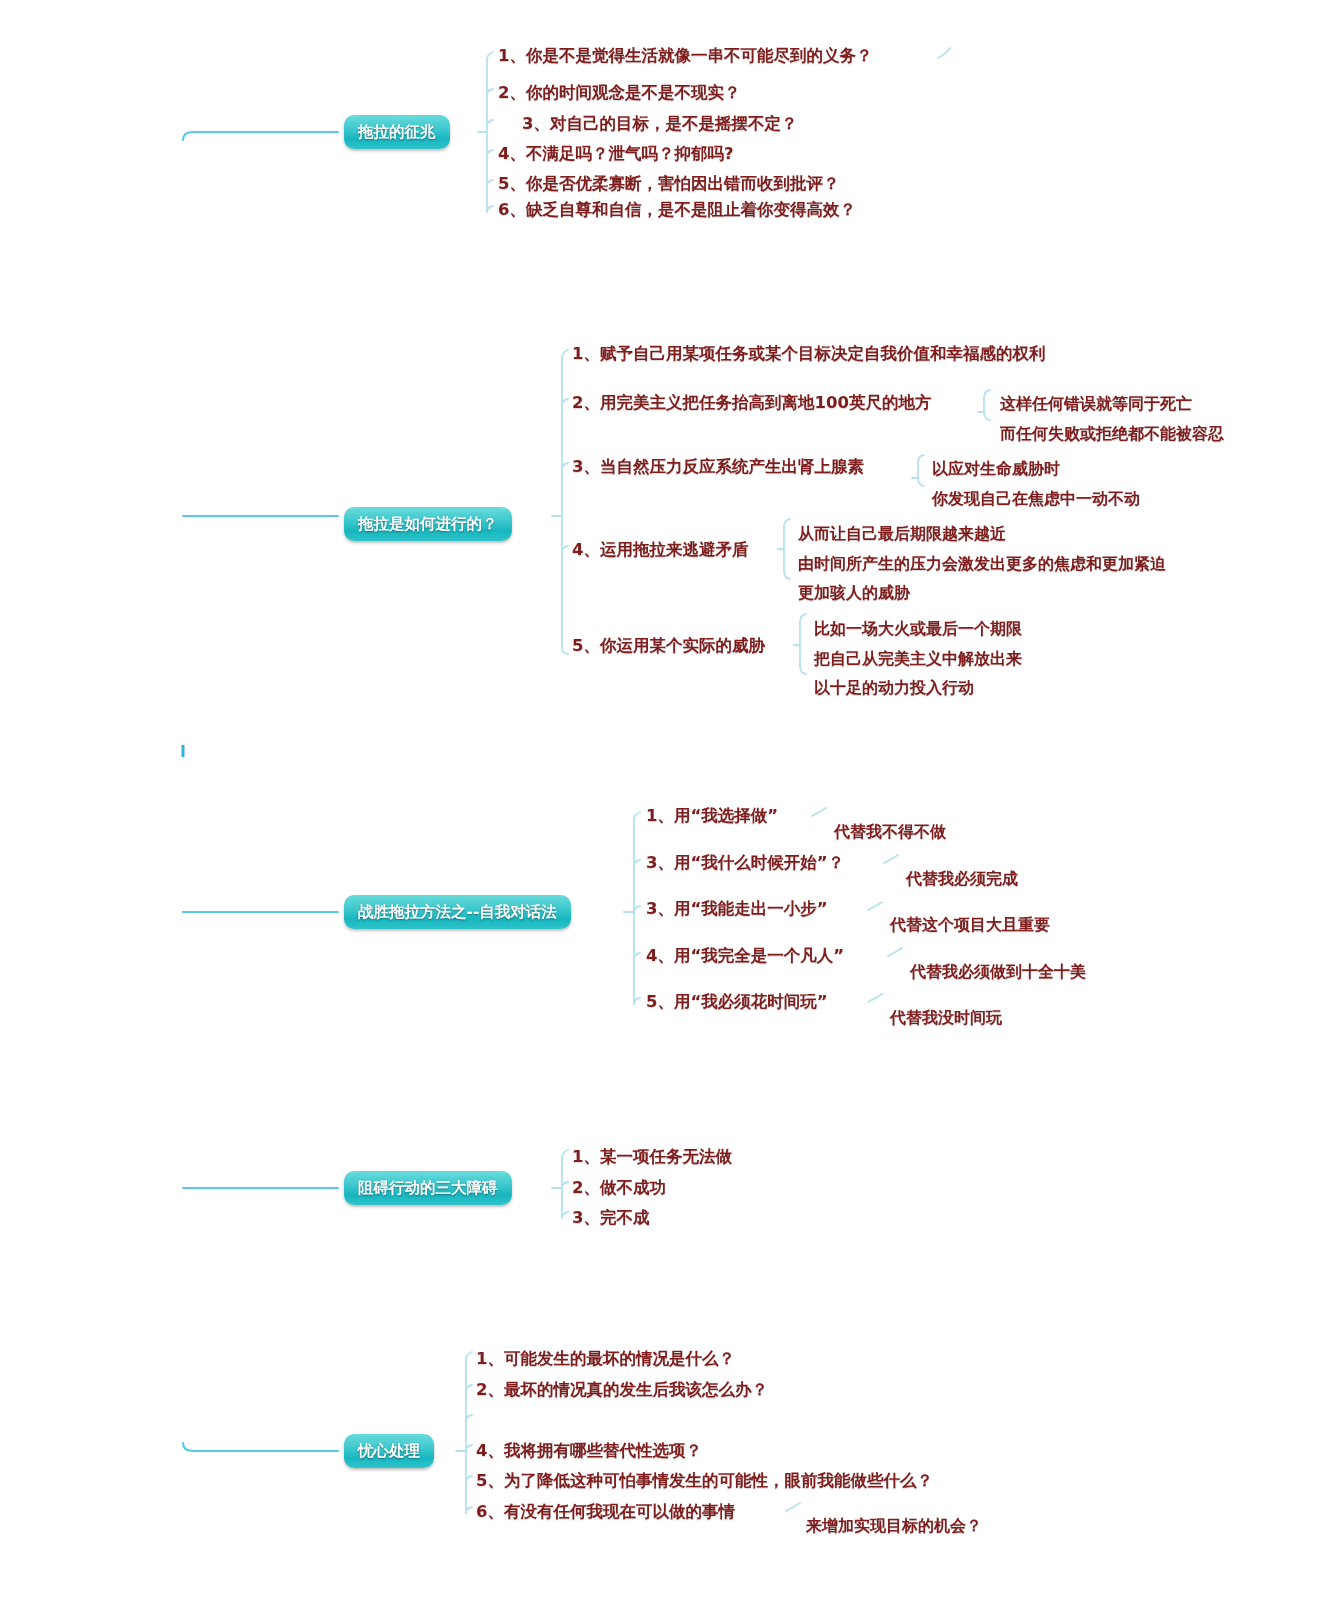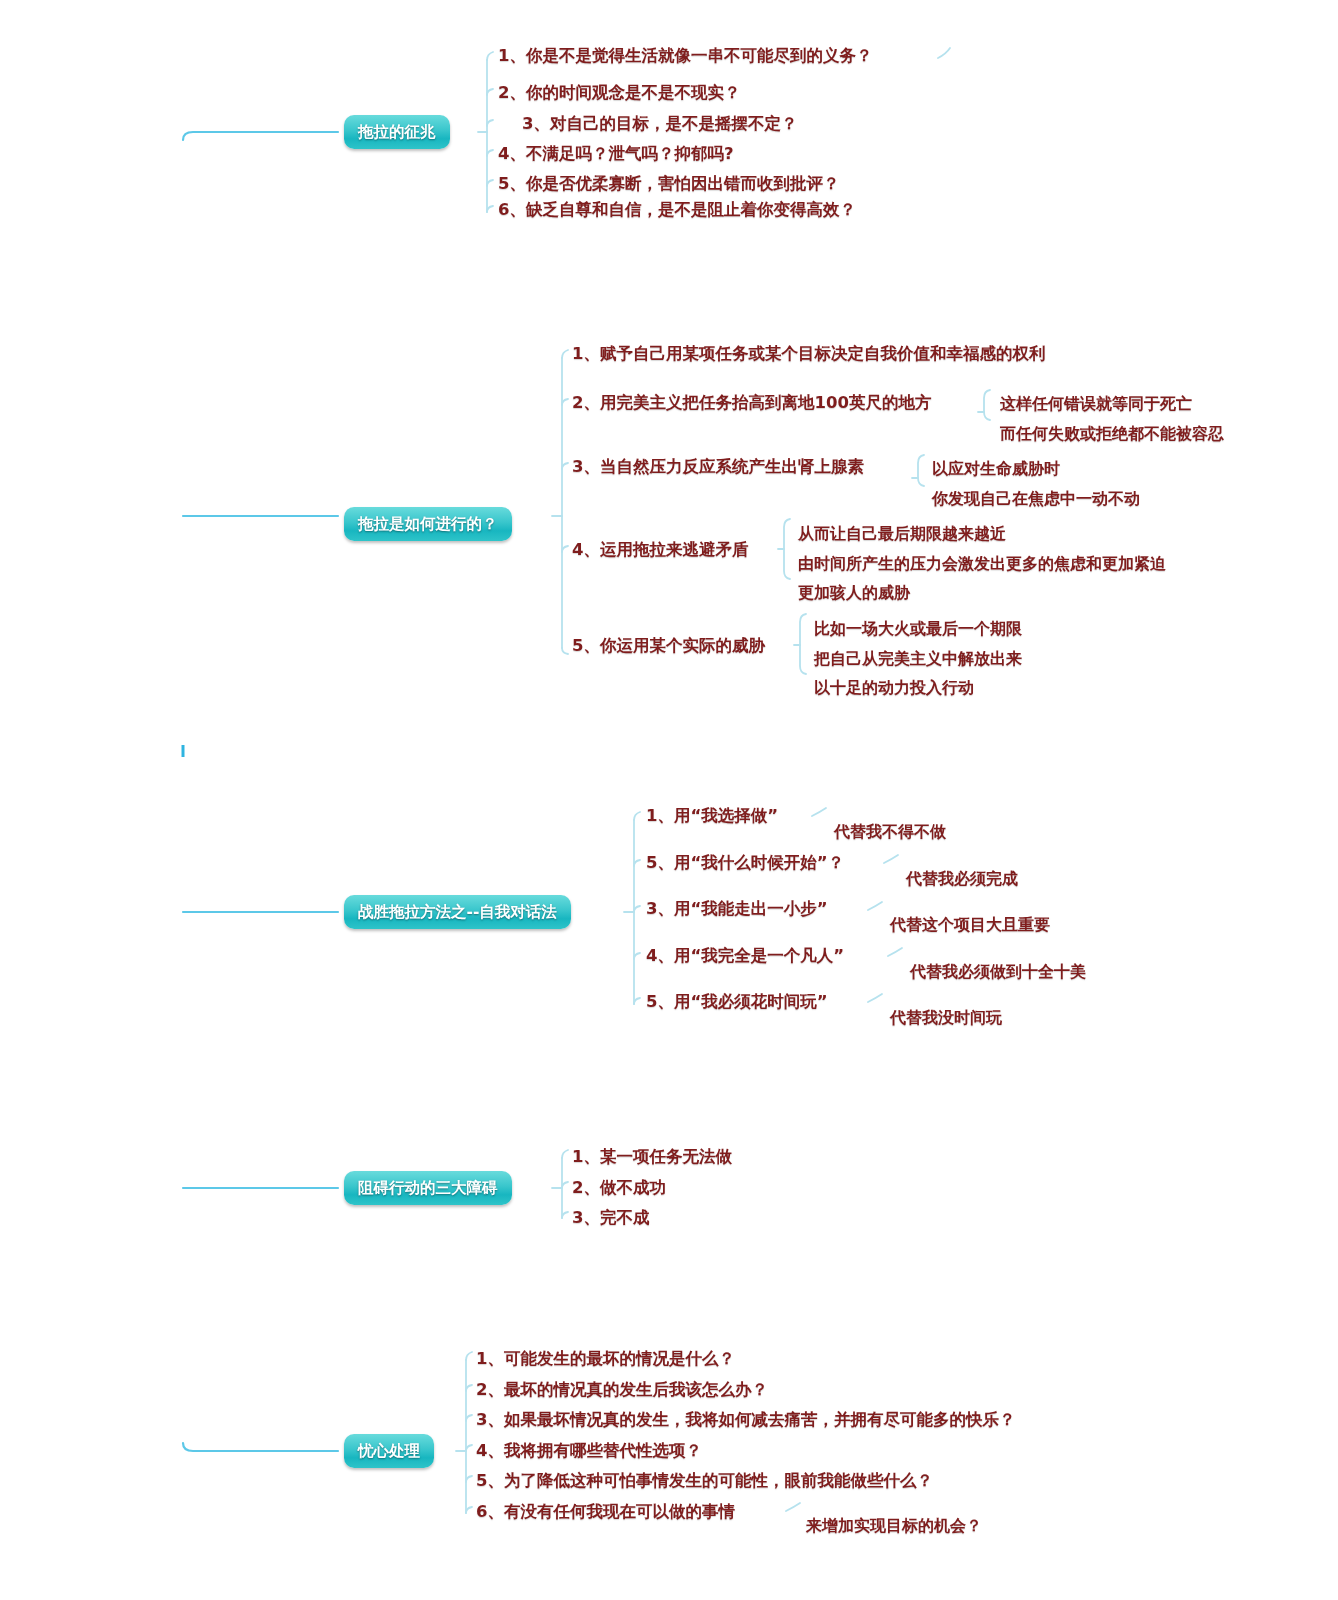--- a/index.html
+++ b/index.html
@@ -195,37 +195,36 @@
   <div class="leaf sub" style="left:798px;top:569px;">更加骇人的威胁</div>
 
   <div class="leaf" style="left:572px;top:638px;">5、你运用某个实际的威胁</div>
   <div class="leaf sub" style="left:814px;top:605px;">比如一场大火或最后一个期限</div>
   <div class="leaf sub" style="left:814px;top:635px;">把自己从完美主义中解放出来</div>
   <div class="leaf sub" style="left:814px;top:664px;">以十足的动力投入行动</div>
 
   <div class="leaf" style="left:646px;top:808px;">1、用“我选择做”</div>
   <div class="leaf sub" style="left:834px;top:808px;">代替我不得不做</div>
 
-  <div class="leaf" style="left:646px;top:855px;">5、用“我什么时候开始”？</div>
+  <div class="leaf" style="left:646px;top:855px;">3、用“我什么时候开始”？</div>
   <div class="leaf sub" style="left:906px;top:855px;">代替我必须完成</div>
 
   <div class="leaf" style="left:646px;top:901px;">3、用“我能走出一小步”</div>
   <div class="leaf sub" style="left:890px;top:901px;">代替这个项目大且重要</div>
 
   <div class="leaf" style="left:646px;top:948px;">4、用“我完全是一个凡人”</div>
   <div class="leaf sub" style="left:910px;top:948px;">代替我必须做到十全十美</div>
 
   <div class="leaf" style="left:646px;top:994px;">5、用“我必须花时间玩”</div>
   <div class="leaf sub" style="left:890px;top:994px;">代替我没时间玩</div>
 
   <div class="leaf" style="left:572px;top:1149px;">1、某一项任务无法做</div>
   <div class="leaf" style="left:572px;top:1180px;">2、做不成功</div>
   <div class="leaf" style="left:572px;top:1210px;">3、完不成</div>
 
   <div class="leaf" style="left:476px;top:1351px;">1、可能发生的最坏的情况是什么？</div>
   <div class="leaf" style="left:476px;top:1382px;">2、最坏的情况真的发生后我该怎么办？</div>
-  <div class="leaf" style="left:476px;top:1412px;">3、如果最坏情况真的发生，我将如何减去痛苦，并拥有尽可能多的快乐？</div>
   <div class="leaf" style="left:476px;top:1443px;">4、我将拥有哪些替代性选项？</div>
   <div class="leaf" style="left:476px;top:1473px;">5、为了降低这种可怕事情发生的可能性，眼前我能做些什么？</div>
   <div class="leaf" style="left:476px;top:1504px;">6、有没有任何我现在可以做的事情</div>
   <div class="leaf sub" style="left:806px;top:1502px;">来增加实现目标的机会？</div>
 
 </div>
 
 </body></html>

